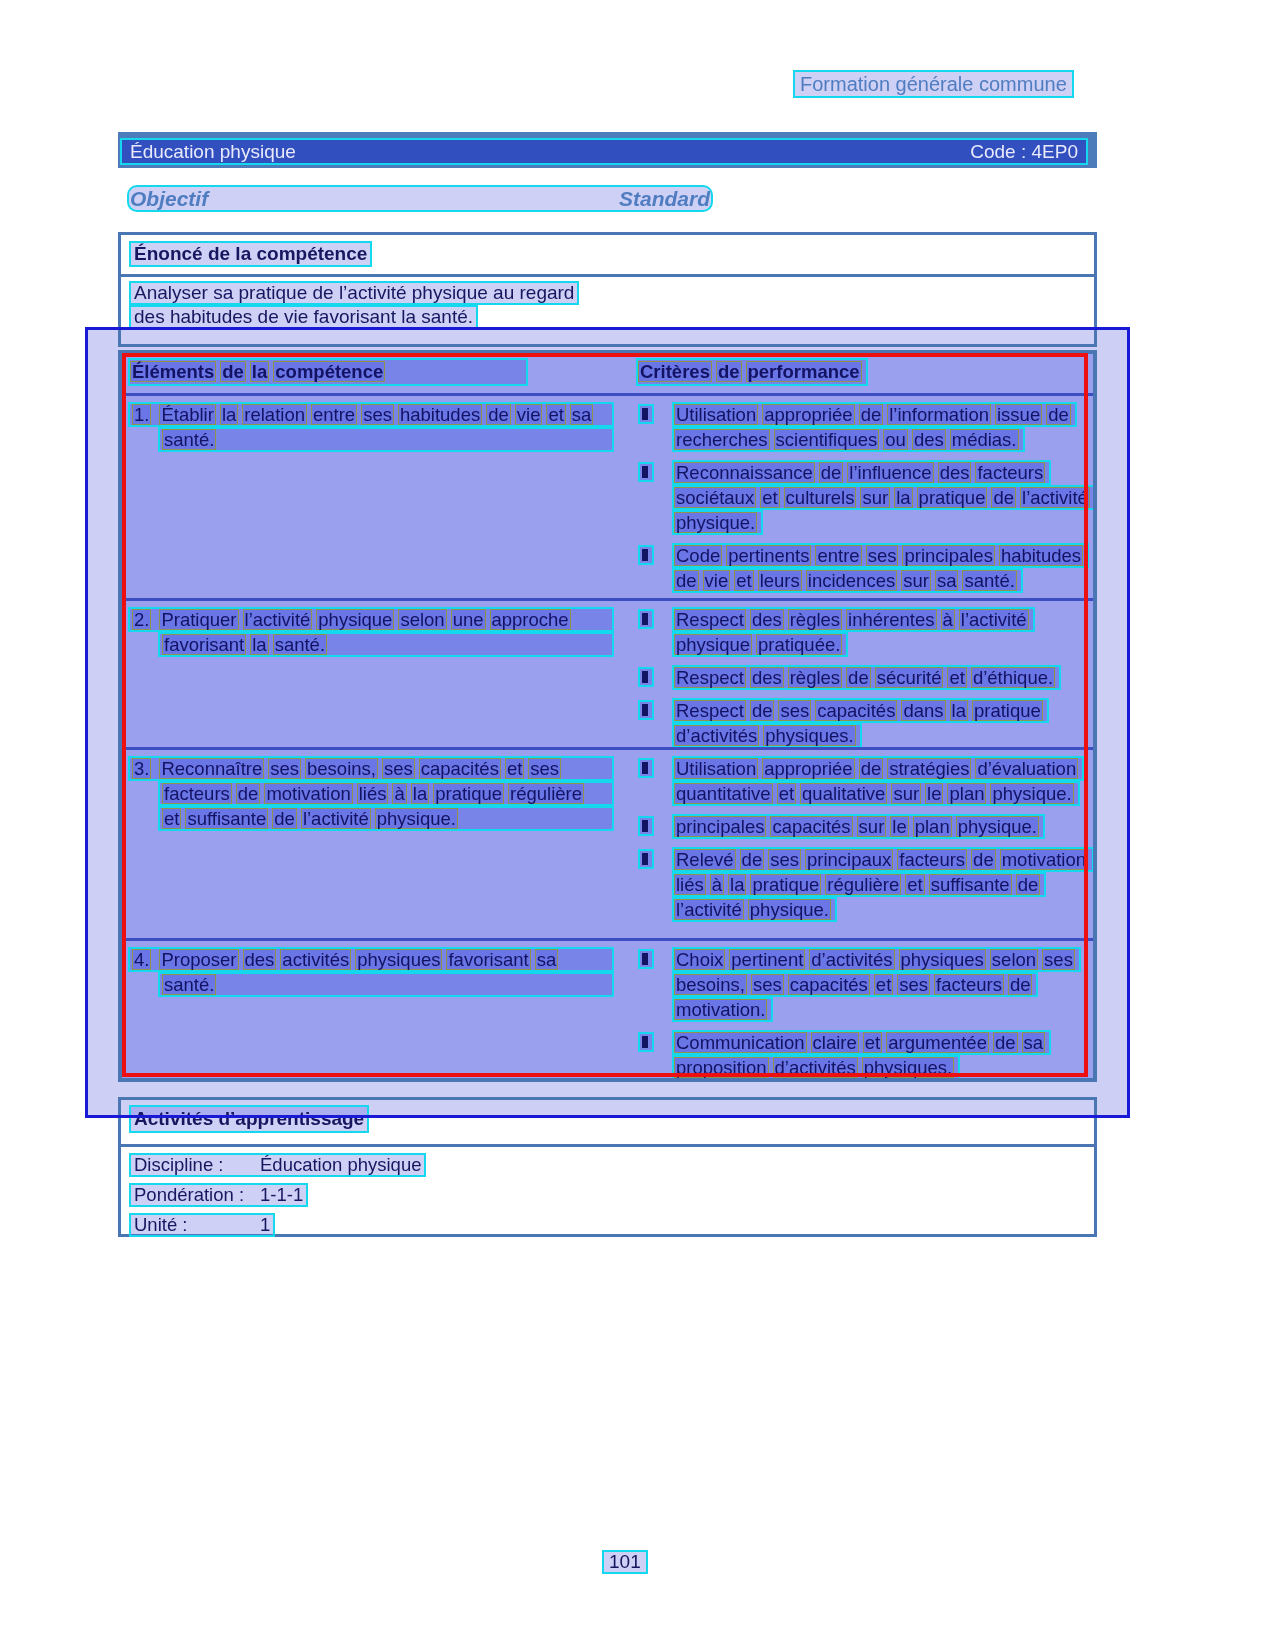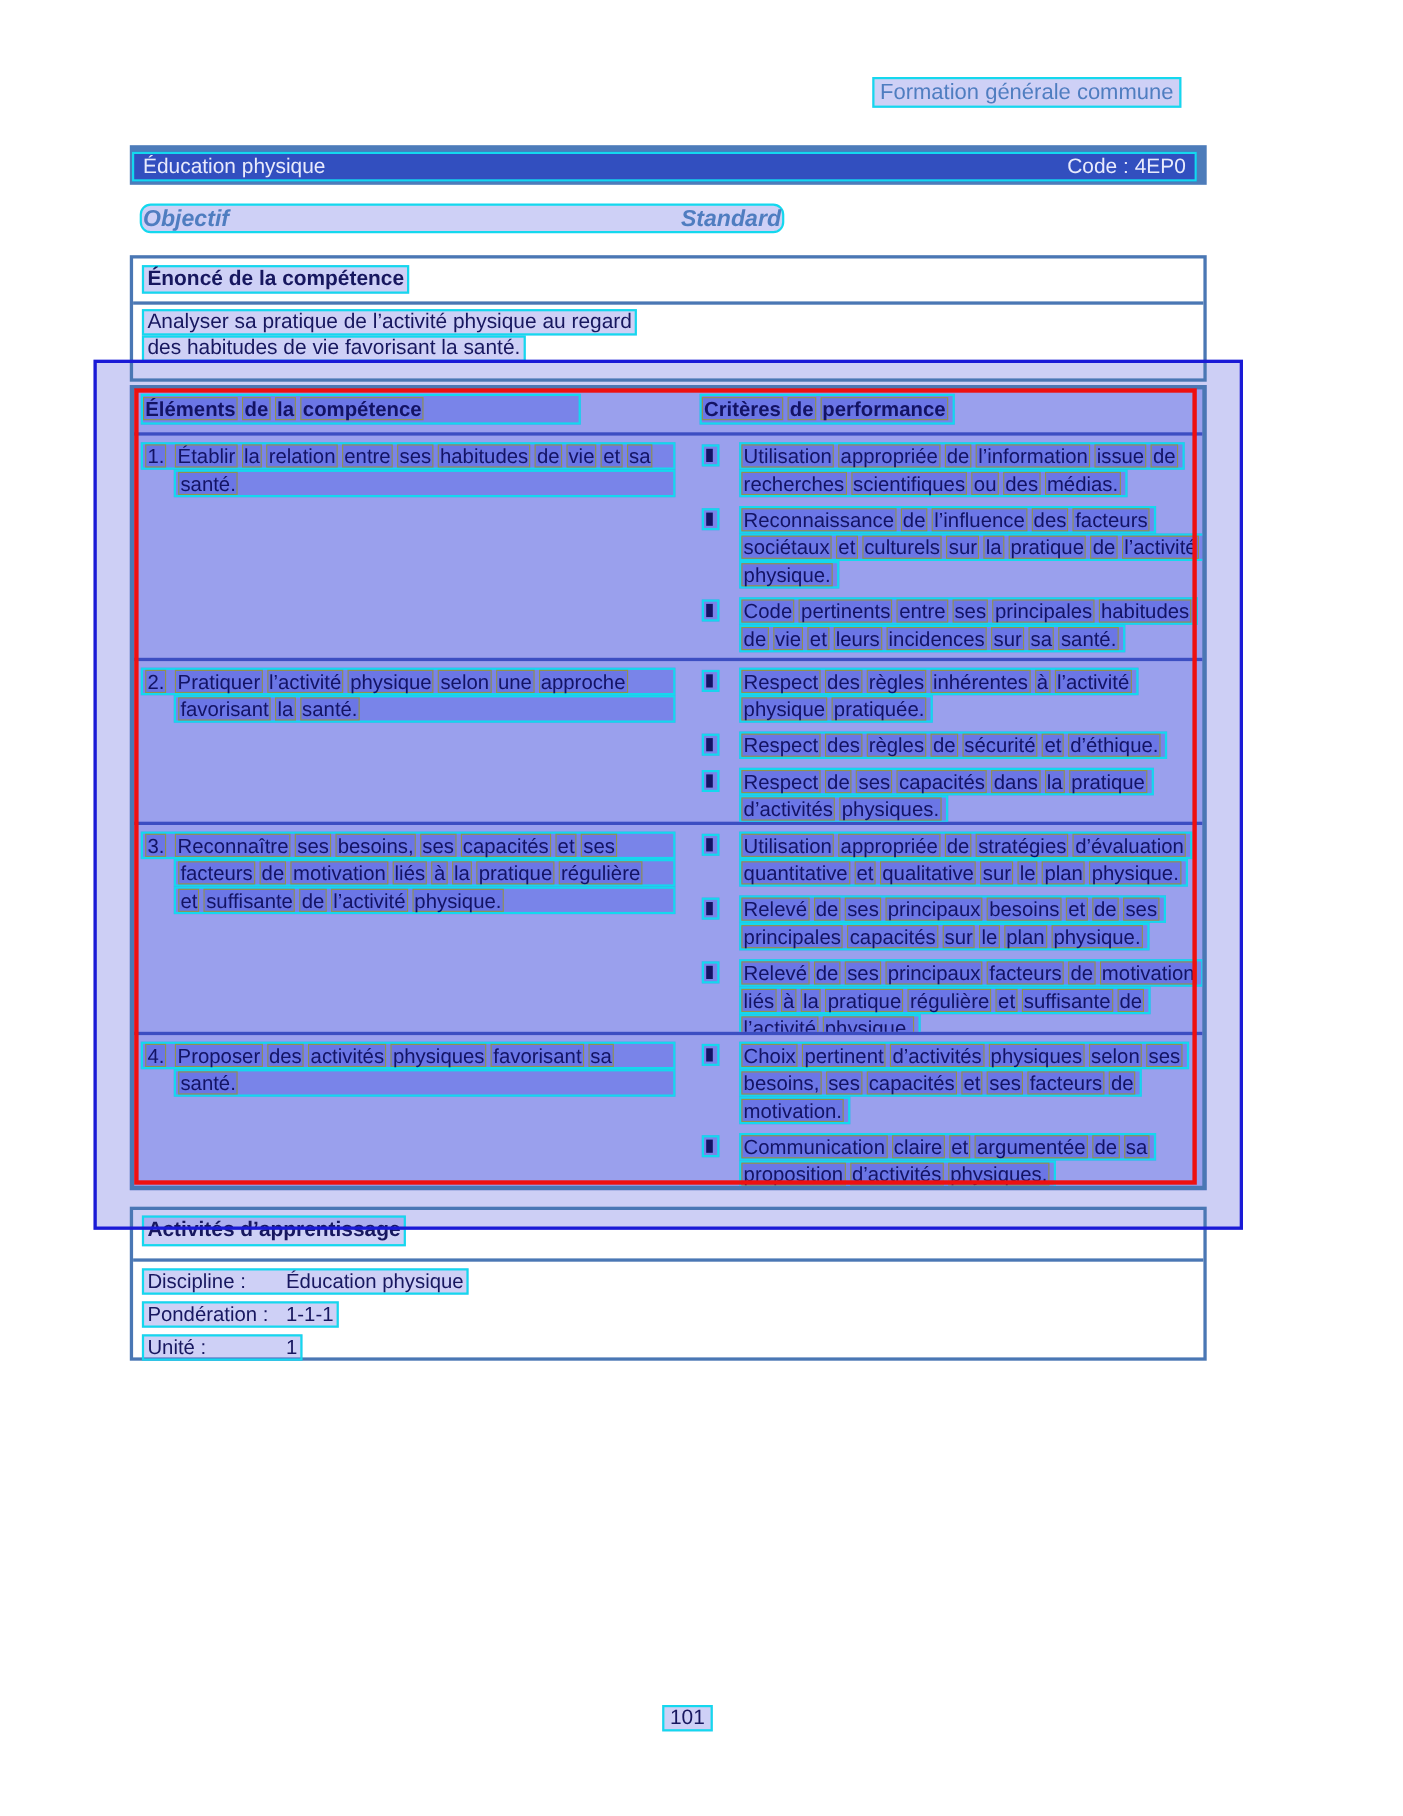--- a/index.html
+++ b/index.html
@@ -311,30 +311,20 @@
                 <span class="word">le</span>
                 <span class="word">plan</span>
                 <span class="word">physique.</span>
               </div>
             </div>
             <div class="bullet-group">
               <div class="bullet-box">
                 <div class="bullet-dot"></div>
               </div>
               <div class="hl-line b-line">
-                <span class="word">Relevé</span>
-                <span class="word">de</span>
-                <span class="word">ses</span>
-                <span class="word">principaux</span>
-                <span class="word">besoins</span>
-                <span class="word">et</span>
-                <span class="word">de</span>
-                <span class="word">ses</span>
-              </div>
-              <div class="hl-line b-line">
                 <span class="word">principales</span>
                 <span class="word">capacités</span>
                 <span class="word">sur</span>
                 <span class="word">le</span>
                 <span class="word">plan</span>
                 <span class="word">physique.</span>
               </div>
             </div>
             <div class="bullet-group">
               <div class="bullet-box">

